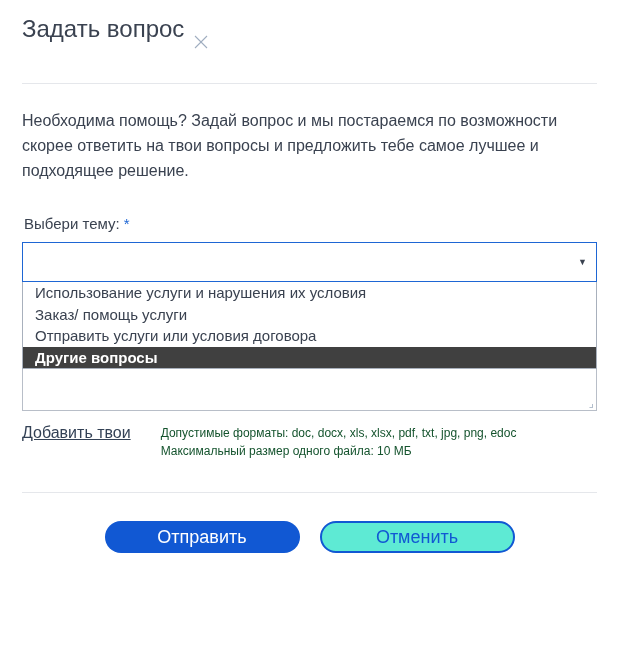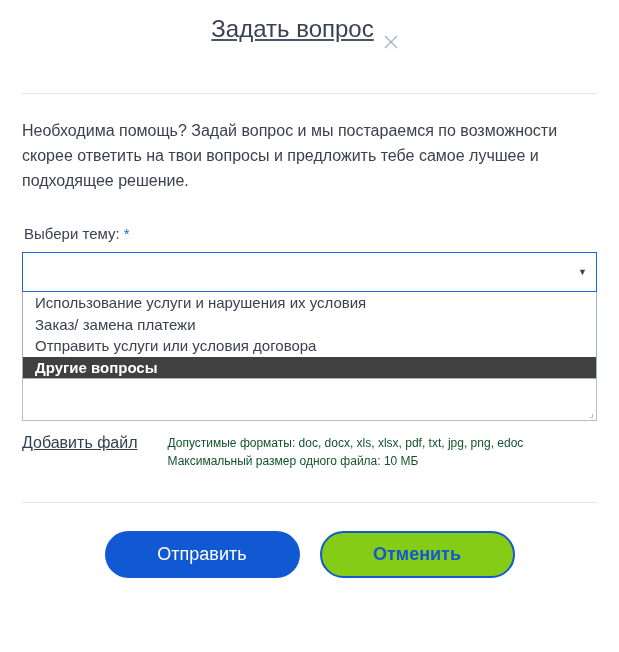--- a/index.html
+++ b/index.html
@@ -6,26 +6,25 @@
     body {
       font-family: Arial, Helvetica, sans-serif;
       background: #fff;
       width: 619px;
       height: 652px;
       padding: 15px 22px;
       color: #4a5568;
     }
     .header {
       display: flex;
-      justify-content: center;
+      justify-content: flex-start;
       align-items: flex-start;
-      padding-bottom: 30px;
+      padding-bottom: 20px;
       border-bottom: 1px solid #e5e7eb;
       margin-bottom: 25px;
-      text-decoration: underline;
     }
     .title {
       font-size: 24px;
       font-weight: 400;
       color: #3a4250;
     }
     .close-btn {
       cursor: pointer;
       padding: 8px;
       margin-top: 10px;
@@ -126,39 +125,38 @@
       color: #14532d;
       line-height: 1.5;
     }
     .buttons {
       display: flex;
       justify-content: center;
       gap: 20px;
     }
     .btn {
       min-width: 195px;
-      height: 47px;
+      height: 32px;
       border-radius: 999px;
       font-size: 18px;
       font-weight: 400;
       cursor: pointer;
       display: flex;
       align-items: center;
       justify-content: center;
     }
     .btn-primary {
       background: #1158d3;
       color: #fff;
       border: none;
     }
     .btn-secondary {
-      background: #84cc16;
+      background: #5eead4;
       color: #1158d3;
       border: 2px solid #1158d3;
-      font-weight: bold;
     }
   </style>
 </head>
 <body>
 
 <div class="header">
   <div class="title">Задать вопрос</div>
   <div class="close-btn">
     <span>
       <svg viewBox="0 0 24 24" fill="none">
@@ -176,30 +174,30 @@
   <span class="required">*</span>
 </div>
 
 <div class="select-wrapper">
   <div class="select-box"></div>
   <span class="select-caret">▼</span>
 </div>
 
 <div class="dropdown" id="dropdown">
     <div class="dropdown-option">Использование услуги и нарушения их условия</div>
-    <div class="dropdown-option">Заказ/ замена платежи</div>
+    <div class="dropdown-option">Заказ/ помощь услуги</div>
     <div class="dropdown-option">Отправить услуги или условия договора</div>
     <div class="dropdown-option selected">Другие вопросы</div>
   </div>
 
 <div class="textarea-box"></div>
 <div class="textarea-handle">⌟</div>
 
 <div class="file-row">
-  <div class="add-file">Добавить файл</div>
+  <div class="add-file">Добавить твои</div>
   <div class="file-hints">
     <div>Допустимые форматы: doc, docx, xls, xlsx, pdf, txt, jpg, png, edoc</div>
     <div>Максимальный размер одного файла: 10 МБ</div>
   </div>
 </div>
 
 <div class="buttons">
   <div class="btn btn-primary">Отправить</div>
   <div class="btn btn-secondary">Отменить</div>
 </div>

